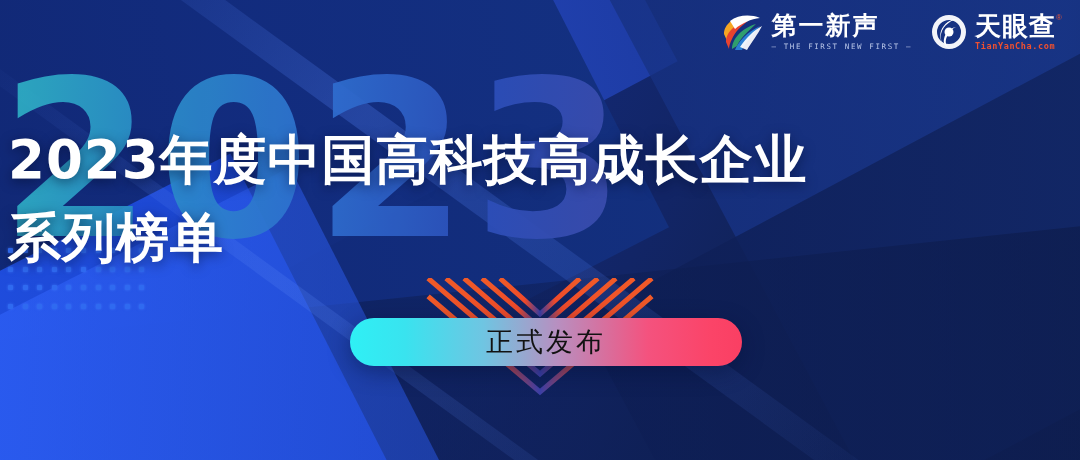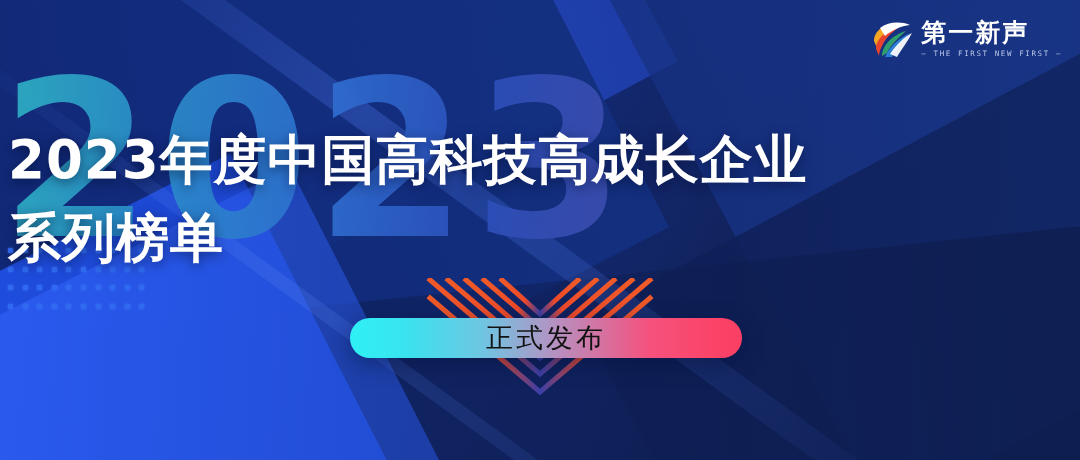--- a/index.html
+++ b/index.html
@@ -138,21 +138,21 @@
     text-shadow:0 3px 12px rgba(4,12,45,.55);
     user-select:none;
   }
   .headline .line1 { display:block; font-size:53px; line-height:1.06; }
   .headline .line2 { display:block; font-size:53px; line-height:1.14; margin-top:20px; }
 
   
   .pill {
     position:absolute;
     left:350px; top:318px;
-    width:392px; height:40px;
+    width:392px; height:48px;
     border-radius:26px;
     background:linear-gradient(90deg,
         #2ff0f5 0%,
         #39e3ef 14%,
         #6fc5e2 34%,
         #b88fc0 53%,
         #f4527e 76%,
         #fb4468 92%,
         #fa3f63 100%);
     box-shadow:0 6px 22px rgba(5,15,55,.45);
@@ -166,21 +166,21 @@
     font-family:"DejaVu Sans", sans-serif;
   }
 
   
   .logo-bar {
     position:absolute;
     right:18px; top:12px;
     display:flex; align-items:center; gap:18px;
     user-select:none;
   }
-  .logo { display:flex; align-items:center; gap:7px;margin-top:7px; }
+  .logo { display:flex; align-items:center; gap:7px; }
 
   .logo-mark { flex:0 0 auto; display:block; }
 
   .logo-text-block { display:flex; flex-direction:column; justify-content:center; }
   .logo-cn {
     color:#ffffff; font-weight:700; font-size:25px;
     letter-spacing:2px; line-height:1.05;
     font-family:"DejaVu Sans", sans-serif;
     white-space:nowrap;
   }
@@ -301,16 +301,34 @@
         <path d="M15 38 C18 30, 27 20, 40 14 C33 22, 25 31, 22 38 Z" fill="#2a7fd4"></path>
         <path d="M10 9 C18 3, 30 2, 40 6 C31 7, 22 11, 15 17 Z" fill="#ffffff"></path>
         <path d="M20 35 C26 26, 34 18, 42 14 C38 22, 31 31, 27 38 Z" fill="#ffffff" opacity=".92"></path>
       </svg>
       <div class="logo-text-block">
         <div class="logo-cn">第一新声</div>
         <div class="logo-en-1">— THE FIRST NEW FIRST —</div>
       </div>
     </div>
 
+    <div class="logo tyc">
+      <svg class="logo-mark" width="38" height="38" viewBox="0 0 38 38" xmlns="http://www.w3.org/2000/svg">
+        <path d="M19 2 A17 17 0 1 0 19 36 A17 17 0 1 0 19 2 Z
+                 M19 7 A12 12 0 1 1 19 31 A12 12 0 1 1 19 7 Z" fill="#ffffff" opacity=".95"></path>
+        <path d="M30 6 C22 6, 13 12, 11 21 C10 26, 12 31, 16 34
+                 C11 30, 9 24, 11 18 C14 10, 22 5, 30 6 Z" fill="#ffffff"></path>
+        <path d="M26 14 C20 15, 15 20, 14 26 C13 30, 15 33, 18 35
+                 C15 31, 15 26, 18 22 C20 18, 23 15, 26 14 Z" fill="#ffffff"></path>
+        <circle cx="19" cy="19" r="4.5" fill="#ffffff"></circle>
+      </svg>
+      <div class="logo-text-block">
+        <div class="cn-wrap">
+          <span class="logo-cn">天眼查</span>
+          <span class="tm">®</span>
+        </div>
+        <div class="logo-en-2">TianYanCha.com</div>
+      </div>
+    </div>
 
   </div>
 
 </div>
 
 </body></html>

